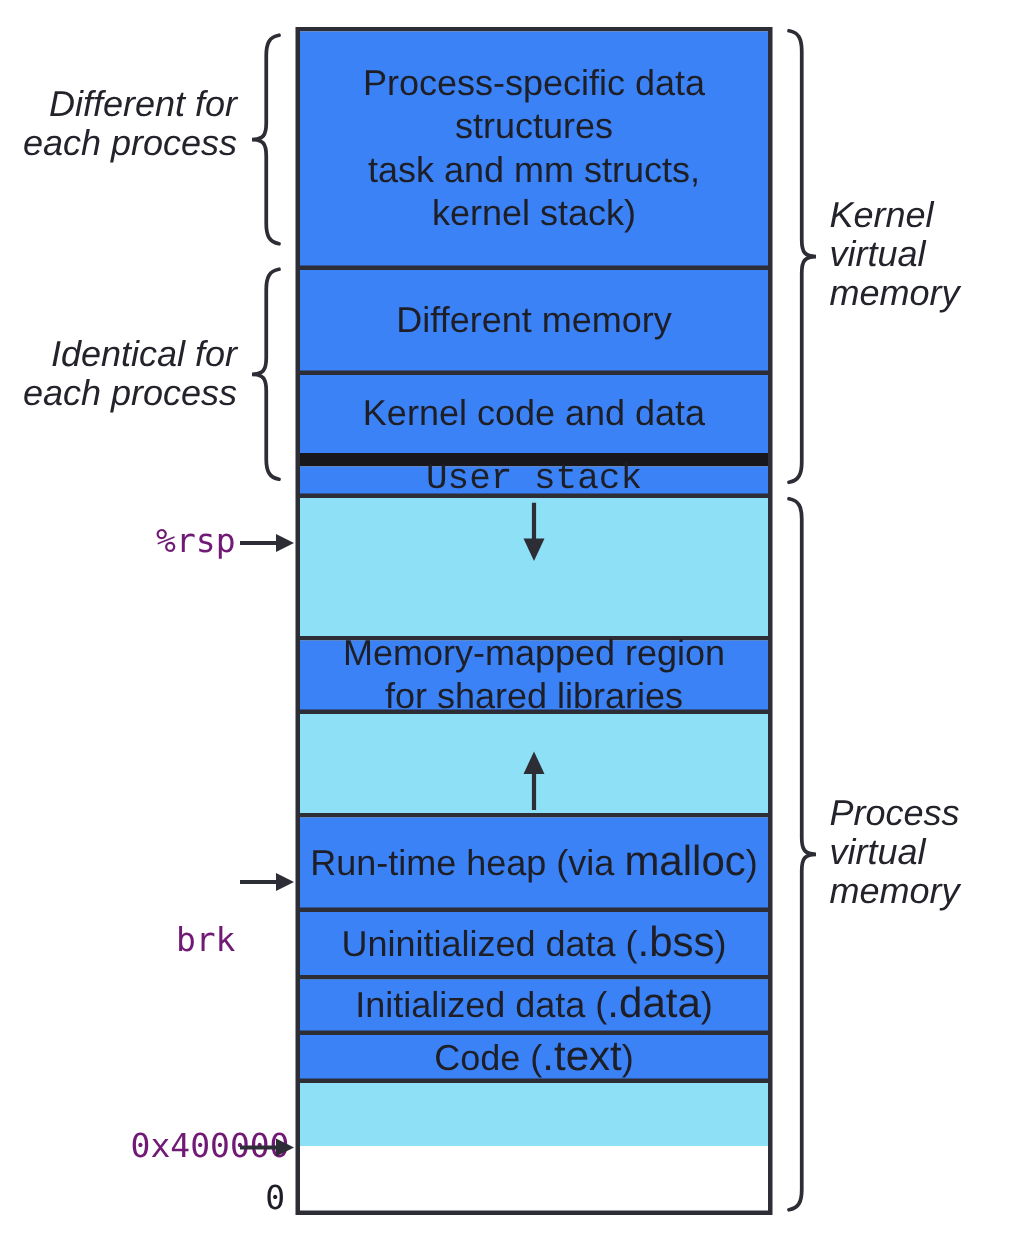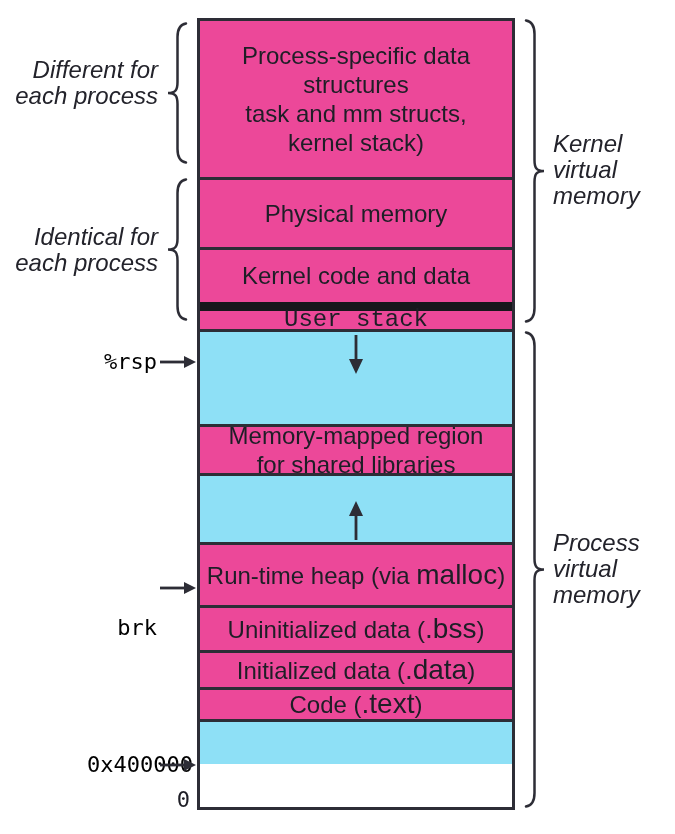--- a/index.html
+++ b/index.html
@@ -9,37 +9,37 @@
   }
   
   .membox{
     position:absolute;left:197px;top:18px;width:318px;height:792px;
     box-sizing:border-box;border:3px solid #2d2d36;background:#ffffff;
     display:flex;flex-direction:column;
   }
   .sec{
     box-sizing:border-box;border-bottom:3px solid #2d2d36;
     display:flex;align-items:center;justify-content:center;
-    position:relative;background:#ec4899;flex:0 0 auto;
+    position:relative;background:#3b82f6;flex:0 0 auto;
   }
   .sec.cyan{background:#8ee0f6;}
   .sec.noline{border-bottom:none;}
   .divider{flex:0 0 auto;height:9px;background:#17171c;}
   .txt{font-size:24px;line-height:28px;text-align:center;white-space:nowrap;}
   .txt.multi{line-height:29px;white-space:normal;}
   .mono{font-family:Liberation Sans, sans-serif;font-size:28px;}
   
   .garrow{position:absolute;left:50%;margin-left:-9px;}
   .garrow.down{top:3px;}
   .garrow.up{bottom:2px;}
   
   .ptr{
     position:absolute;left:0;width:157px;text-align:right;
     font-family:"DejaVu Sans Mono",monospace;font-size:22px;line-height:26px;
-    color:#000000;white-space:nowrap;
+    color:#701a75;white-space:nowrap;
   }
   .ptrarrow{position:absolute;left:160px;width:36px;height:14px;}
   .zero{
     position:absolute;left:0;width:190px;text-align:right;top:788px;
     font-family:"DejaVu Sans Mono",monospace;font-size:22px;line-height:24px;
   }
   
   .annot{
     position:absolute;font-style:italic;font-size:24px;line-height:26px;
     color:#23232b;white-space:nowrap;
@@ -95,21 +95,21 @@
     <div class="sec" style="height:159px;">
       <div class="txt multi">
         <div>Process-specific data</div>
         <div>structures</div>
         <div>task and mm structs,</div>
         <div>kernel stack)</div>
       </div>
     </div>
 
     <div class="sec" style="height:70px;">
-      <span class="txt">Physical memory</span>
+      <span class="txt">Different memory</span>
     </div>
 
     <div class="sec noline" style="height:52px;">
       <span class="txt">Kernel code and data</span>
     </div>
 
     <div class="divider"></div>
 
     <div class="sec" style="height:21px;font-family:Liberation Mono, monospace;">
       <span class="txt">User stack</span>

